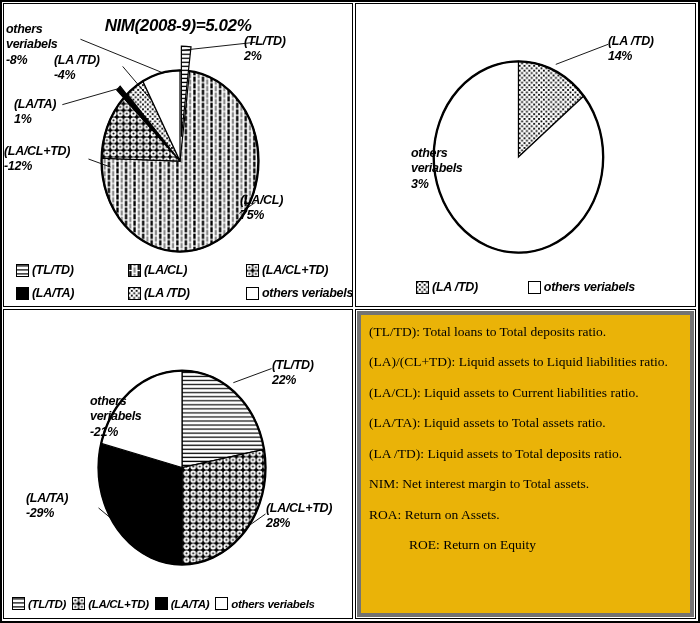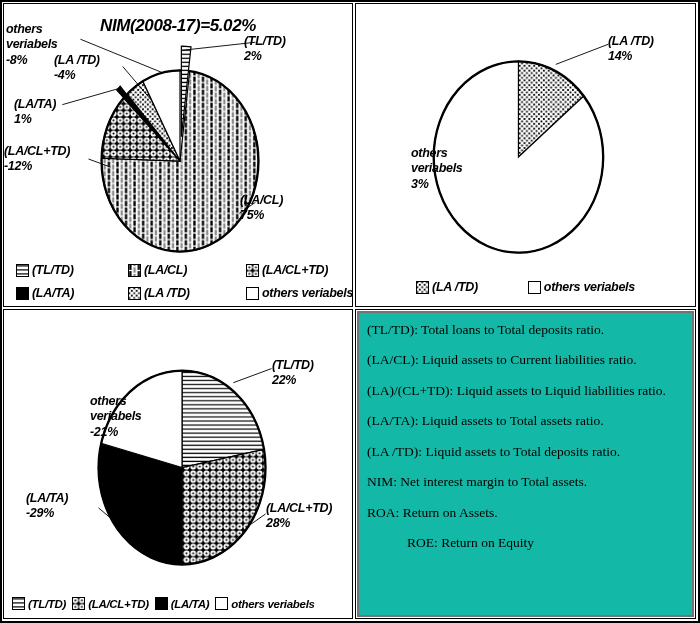--- a/index.html
+++ b/index.html
@@ -10,21 +10,21 @@
   .ctitle{position:absolute;top:12px;left:0;right:0;text-align:center;
           font:italic bold 17px "Liberation Sans",sans-serif;letter-spacing:-0.4px;color:#000;}
   .plabel{position:absolute;font:italic bold 12.5px "Liberation Sans",sans-serif;
           letter-spacing:-0.3px;text-align:left;line-height:1.22;color:#000;}
   .chart-svg{position:absolute;left:0;top:0;width:100%;height:100%;}
   .legend{position:absolute;color:#000;font:italic bold 12.5px "Liberation Sans",sans-serif;letter-spacing:-0.3px;}
   .legend .li{display:flex;align-items:center;gap:3px;white-space:nowrap;}
   #legend-0{left:12px;right:2px;bottom:6px;display:grid;grid-template-columns:112px 118px auto;row-gap:9px;}
   #legend-1{left:0;right:0;bottom:12px;display:flex;justify-content:center;gap:50px;}
   #legend-2{left:8px;right:2px;bottom:8px;display:flex;gap:6px;font-size:11.5px;}
-  #panel-box{position:absolute;inset:1px;border:2px solid #737373;background:#14b8a6;
+  #panel-box{position:absolute;inset:1px;border:4px solid #737373;background:#eab308;
              padding:9px 8px 4px 8px;box-sizing:border-box;}
   .def{font:13.5px "Liberation Serif",serif;color:#000;line-height:1.18;margin-bottom:14.5px;}
   .def:last-child{margin-bottom:0;margin-left:40px;}
 </style>
 </head>
 <body>
 
 <div id="figure">
 
   <div class="quad" id="cell-0">
@@ -60,21 +60,21 @@
         <ellipse cx="175" cy="156" rx="78" ry="90" fill="none" stroke="#000000" stroke-width="2.3"></ellipse>
         <path d="M 176.35433993494675 131.84589944456354 L 176.35433993494675 41.84589944456354 A 78 90 0 0 1 185.93962660679446 42.52805357408933 Z" fill="url(#c0-hlines)" stroke="#000000" stroke-width="1.2"></path>
         <path d="M 168.03866054037073 148.10296884629113 L 112.04153054134431 85.45091370962766 A 78 90 0 0 1 115.49040033593928 81.5921662964318 Z" fill="#000000" stroke="#000000" stroke-width="1.2"></path>
         <line x1="177" y1="46" x2="250" y2="38" stroke="#000000" stroke-width="0.9"></line>
         <line x1="234" y1="208" x2="250" y2="197" stroke="#000000" stroke-width="0.9"></line>
         <line x1="84" y1="154" x2="106" y2="162" stroke="#000000" stroke-width="0.9"></line>
         <line x1="58" y1="100" x2="114" y2="84" stroke="#000000" stroke-width="0.9"></line>
         <line x1="118" y1="62" x2="146" y2="95" stroke="#000000" stroke-width="0.9"></line>
         <line x1="76" y1="35" x2="157" y2="68" stroke="#000000" stroke-width="0.9"></line>
       </svg>
-    <div class="ctitle">NIM(2008-17)=5.02%</div>
+    <div class="ctitle">NIM(2008-9)=5.02%</div>
     <div class="legend" id="legend-0">
         <span class="li">
           <svg width="13" height="13">
             <defs>
   <pattern id="l0-0-hlines" width="6" height="4" patternUnits="userSpaceOnUse">
     <rect width="6" height="4" fill="#ffffff"></rect>
                 <rect y="1.3" width="6" height="1.2" fill="#000000"></rect>
   </pattern>
   <pattern id="l0-0-vdash" width="8.5" height="13" patternUnits="userSpaceOnUse">
     <rect width="8.5" height="13" fill="#ffffff"></rect>
@@ -553,22 +553,22 @@
       <div class="plabel" style="left: 86px; top: 84px; width: 112px;">
         <div>others</div>
         <div>veriabels</div>
         <div>-21%</div>
       </div>
     </div>
 
   <div class="quad">
     <div id="panel-box">
       <div class="def">(TL/TD): Total loans to Total deposits ratio.</div>
+      <div class="def">(LA)/(CL+TD): Liquid assets to Liquid liabilities ratio.</div>
       <div class="def">(LA/CL): Liquid assets to Current liabilities ratio.</div>
-      <div class="def">(LA)/(CL+TD): Liquid assets to Liquid liabilities ratio.</div>
       <div class="def">(LA/TA): Liquid assets to Total assets ratio.</div>
       <div class="def">(LA /TD): Liquid assets to Total deposits ratio.</div>
       <div class="def">NIM: Net interest margin to Total assets.</div>
       <div class="def">ROA: Return on Assets.</div>
       <div class="def">ROE: Return on Equity</div>
     </div>
   </div>
 
 </div>
 

